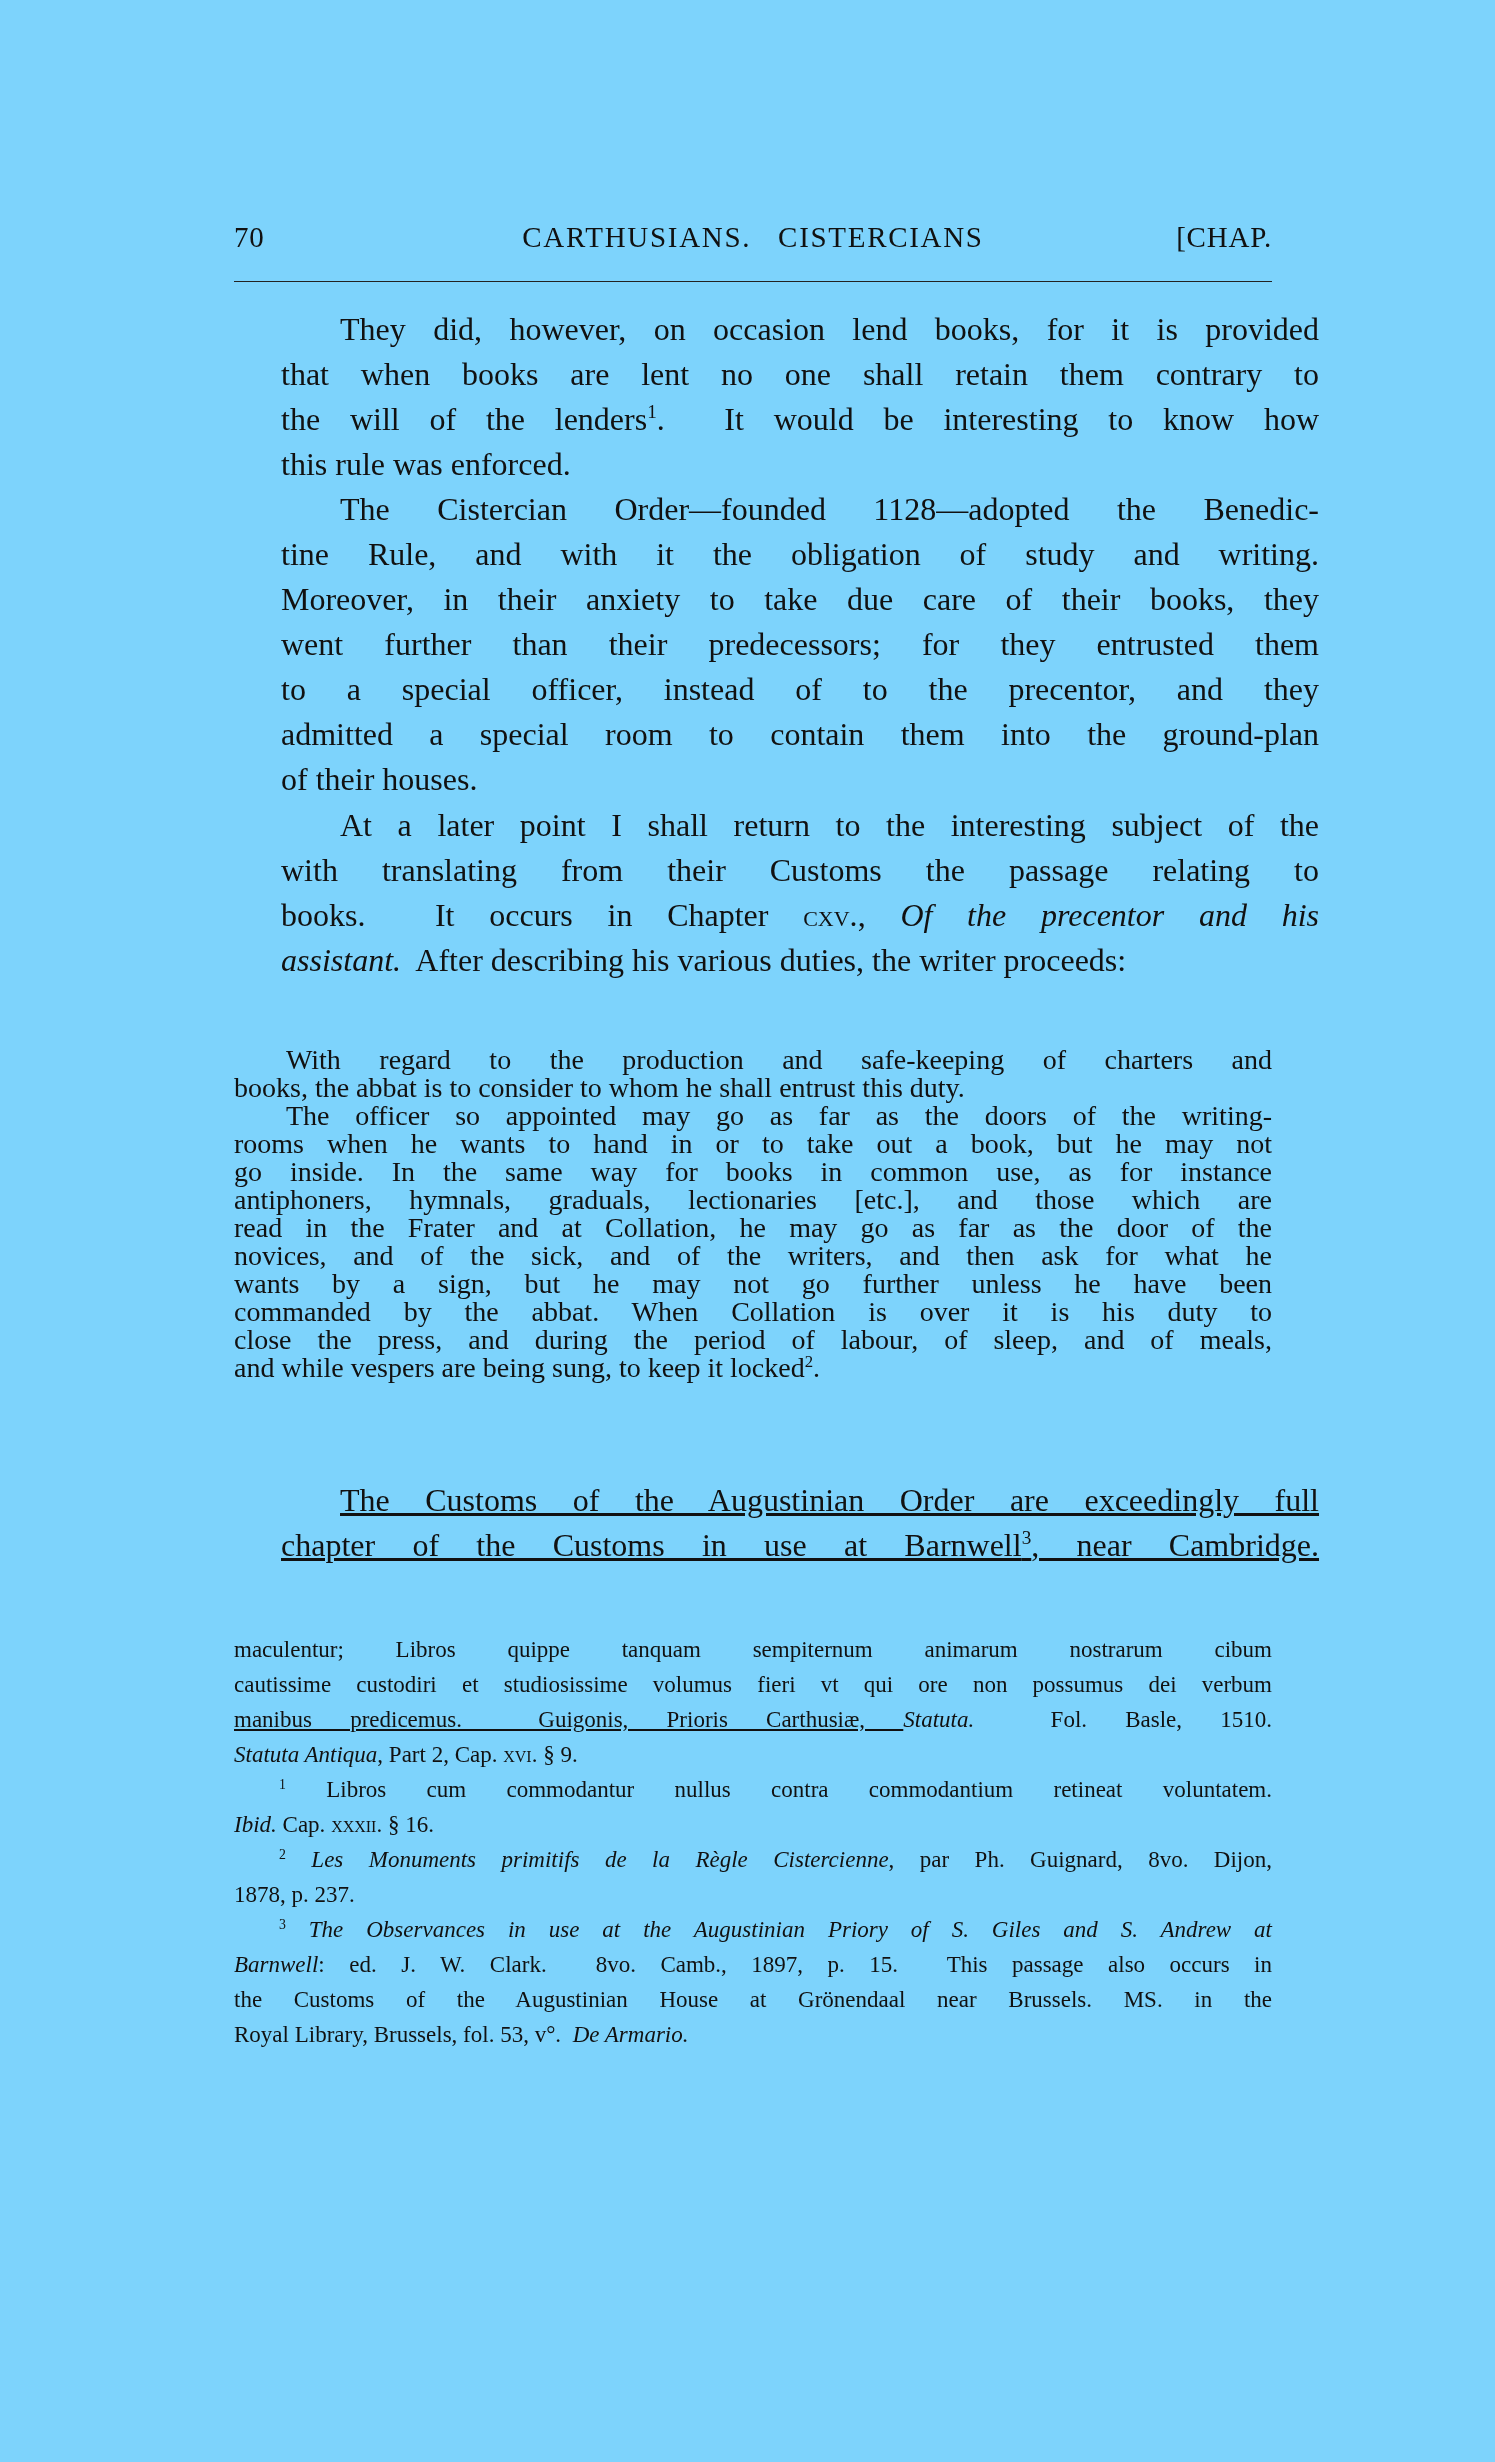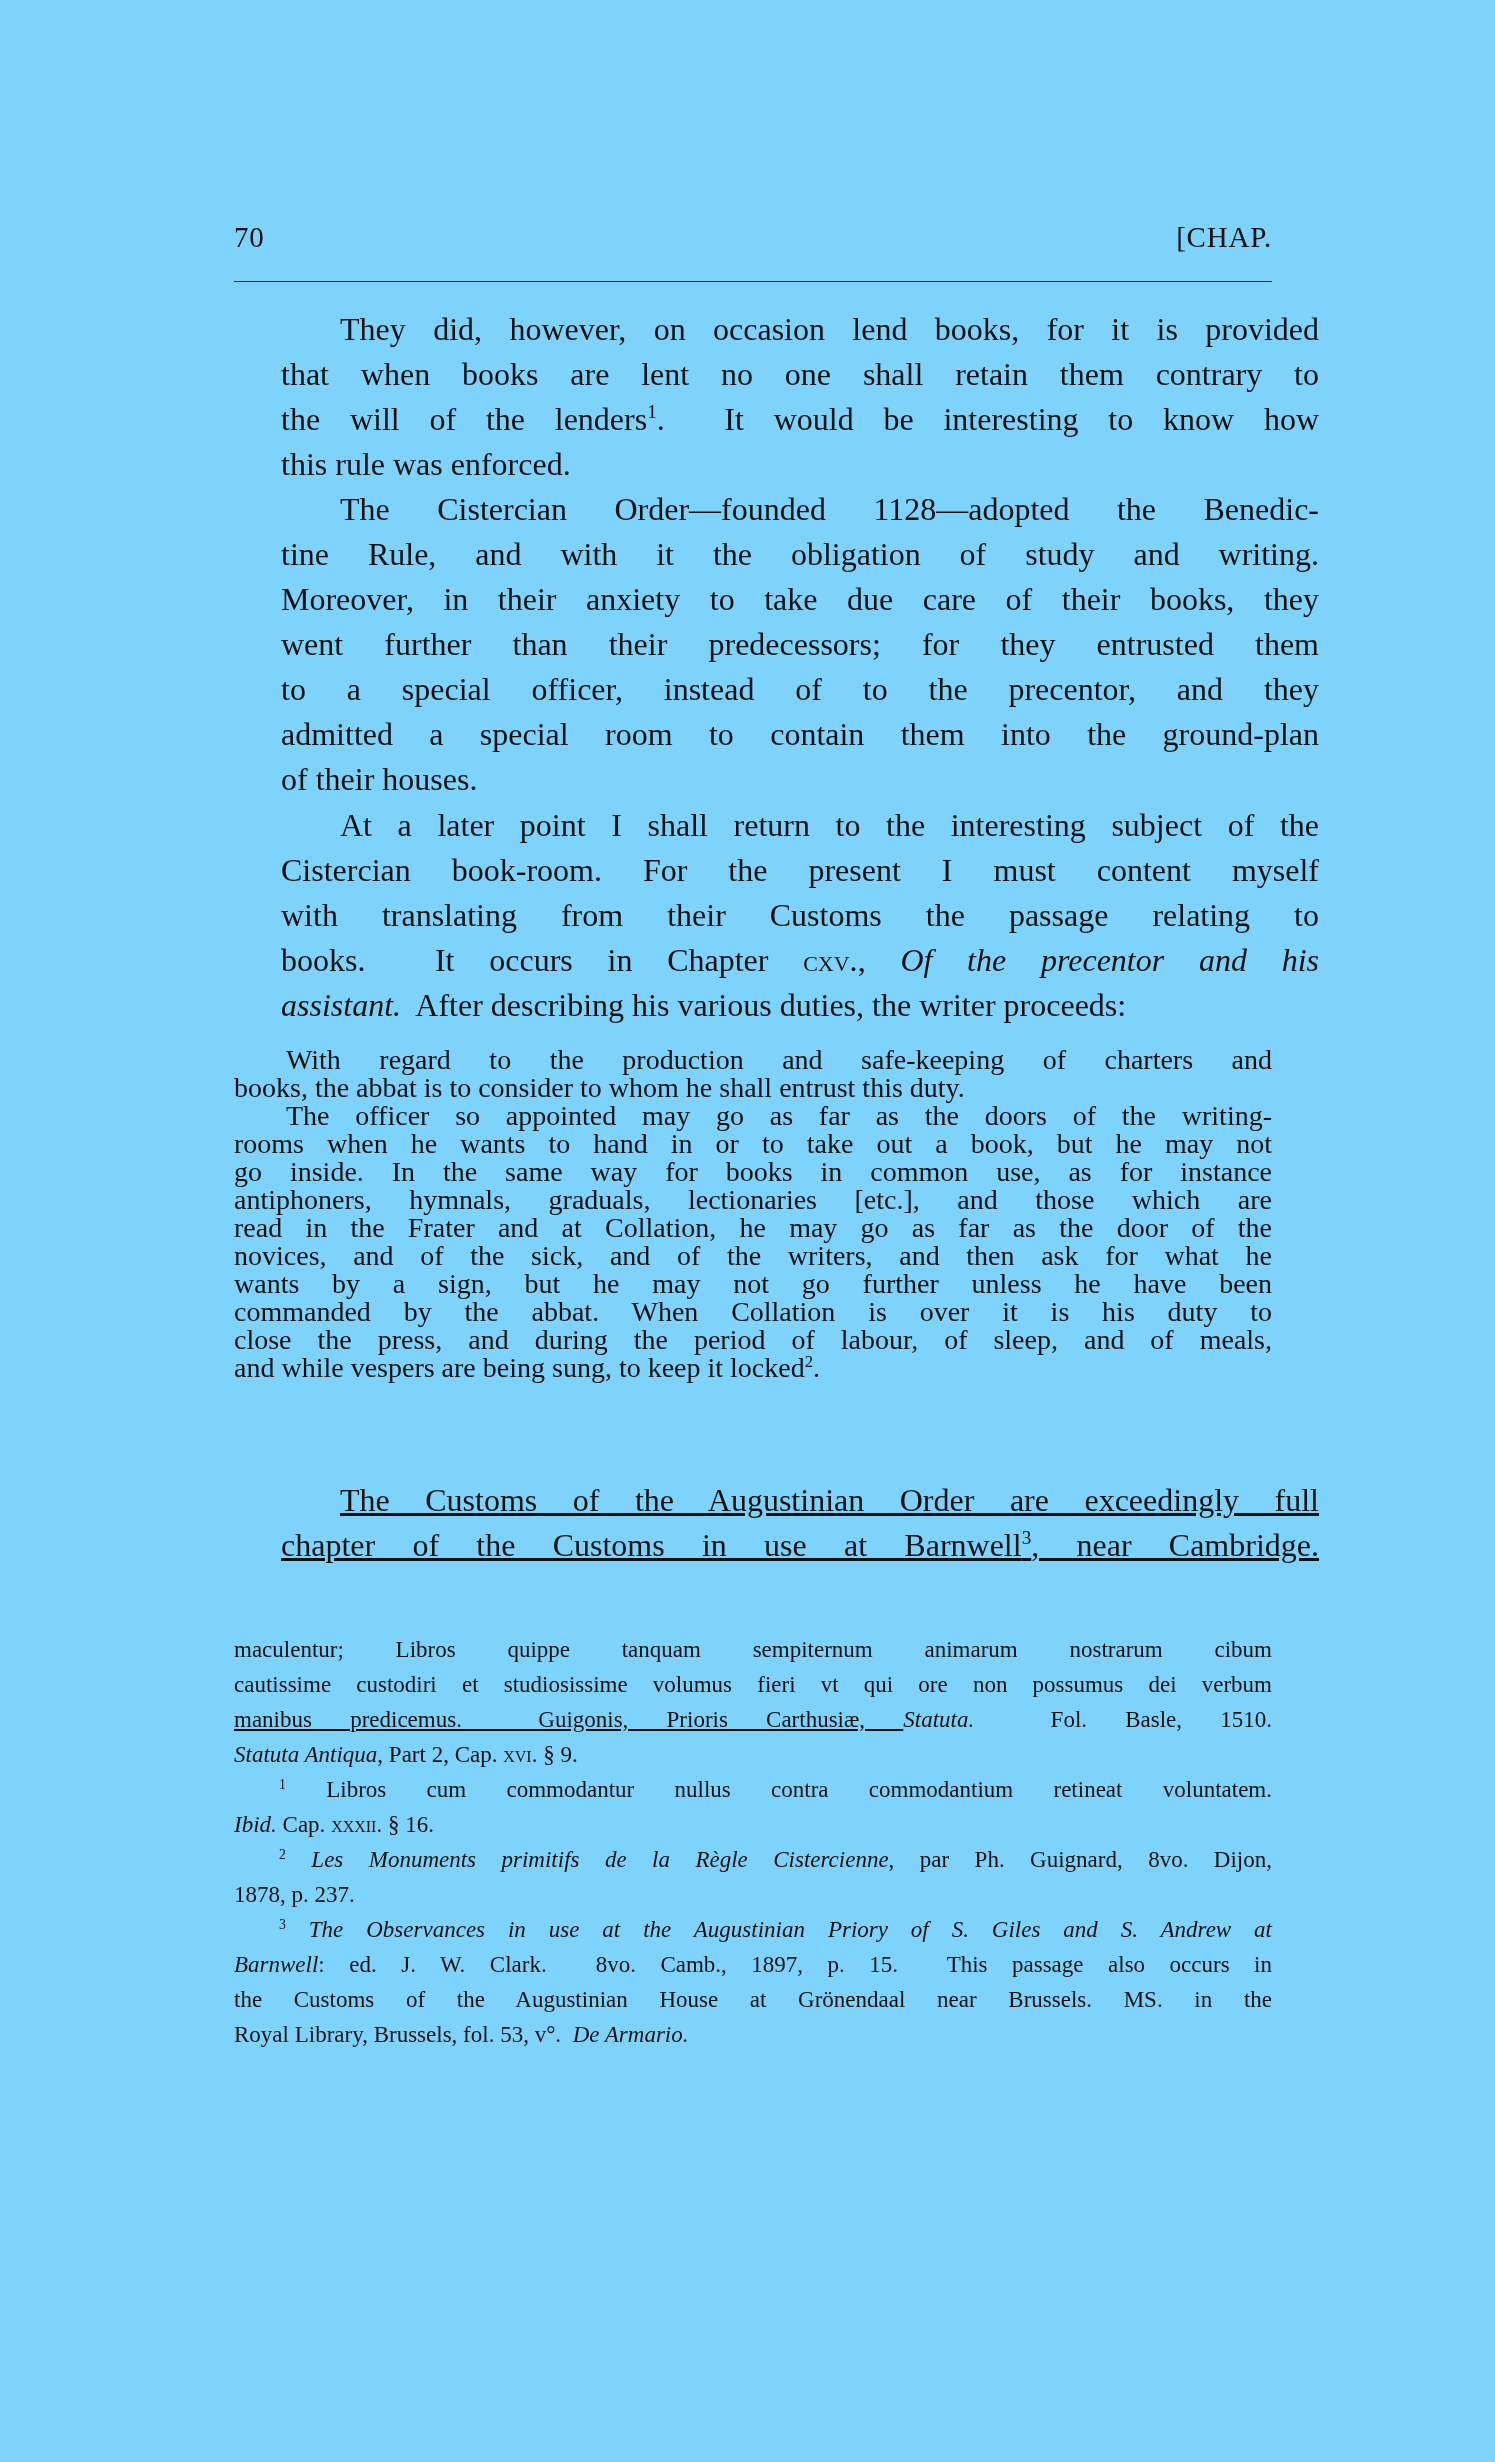--- a/index.html
+++ b/index.html
@@ -29,20 +29,21 @@
   .sc { font-variant: small-caps; }
   sup { font-size: 60%; vertical-align: 0.6em; line-height: 0; }
 </style>
 </head>
 <body>
 
 <div class="page">
 
   <div class="header">
     <span class="num">70</span>
+    <span class="title" style="white-space:pre;">CARTHUSIANS.   CISTERCIANS</span>
     <span class="chap">[CHAP.</span>
   </div>
   <div class="rule"></div>
 
   <div class="block body-text" style="top:307px;">
     <span class="line indent-body">They did, however, on occasion lend books, for it is provided</span>
     <span class="line">that when books are lent no one shall retain them contrary to</span>
     <span class="line"><span>the will of the lenders</span><sup>1</sup><span style="white-space:pre;">.  It would be interesting to know how</span></span>
     <span class="line last">this rule was enforced.</span>
   </div>
@@ -52,21 +53,20 @@
     <span class="line">tine Rule, and with it the obligation of study and writing.</span>
     <span class="line">Moreover, in their anxiety to take due care of their books, they</span>
     <span class="line">went further than their predecessors; for they entrusted them</span>
     <span class="line">to a special officer, instead of to the precentor, and they</span>
     <span class="line">admitted a special room to contain them into the ground-plan</span>
     <span class="line last">of their houses.</span>
   </div>
 
   <div class="block body-text" style="top:803px;">
     <span class="line indent-body">At a later point I shall return to the interesting subject of the</span>
-    <span class="line">Cistercian book-room.  For the present I must content myself</span>
     <span class="line">with translating from their Customs the passage relating to</span>
     <span class="line"><span style="white-space:pre;">books.  It occurs in Chapter </span><span class="sc">cxv.</span><span style="white-space:pre;">, </span><i>Of the precentor and his</i></span>
     <span class="line last"><i>assistant.</i><span style="white-space:pre;">  After describing his various duties, the writer proceeds:</span></span>
   </div>
 
   <div class="block quote-text" style="top:1046px;">
     <span class="line indent-quote">With regard to the production and safe-keeping of charters and</span>
     <span class="line last">books, the abbat is to consider to whom he shall entrust this duty.</span>
     <span class="line indent-quote">The officer so appointed may go as far as the doors of the writing-</span>
     <span class="line">rooms when he wants to hand in or to take out a book, but he may not</span>

